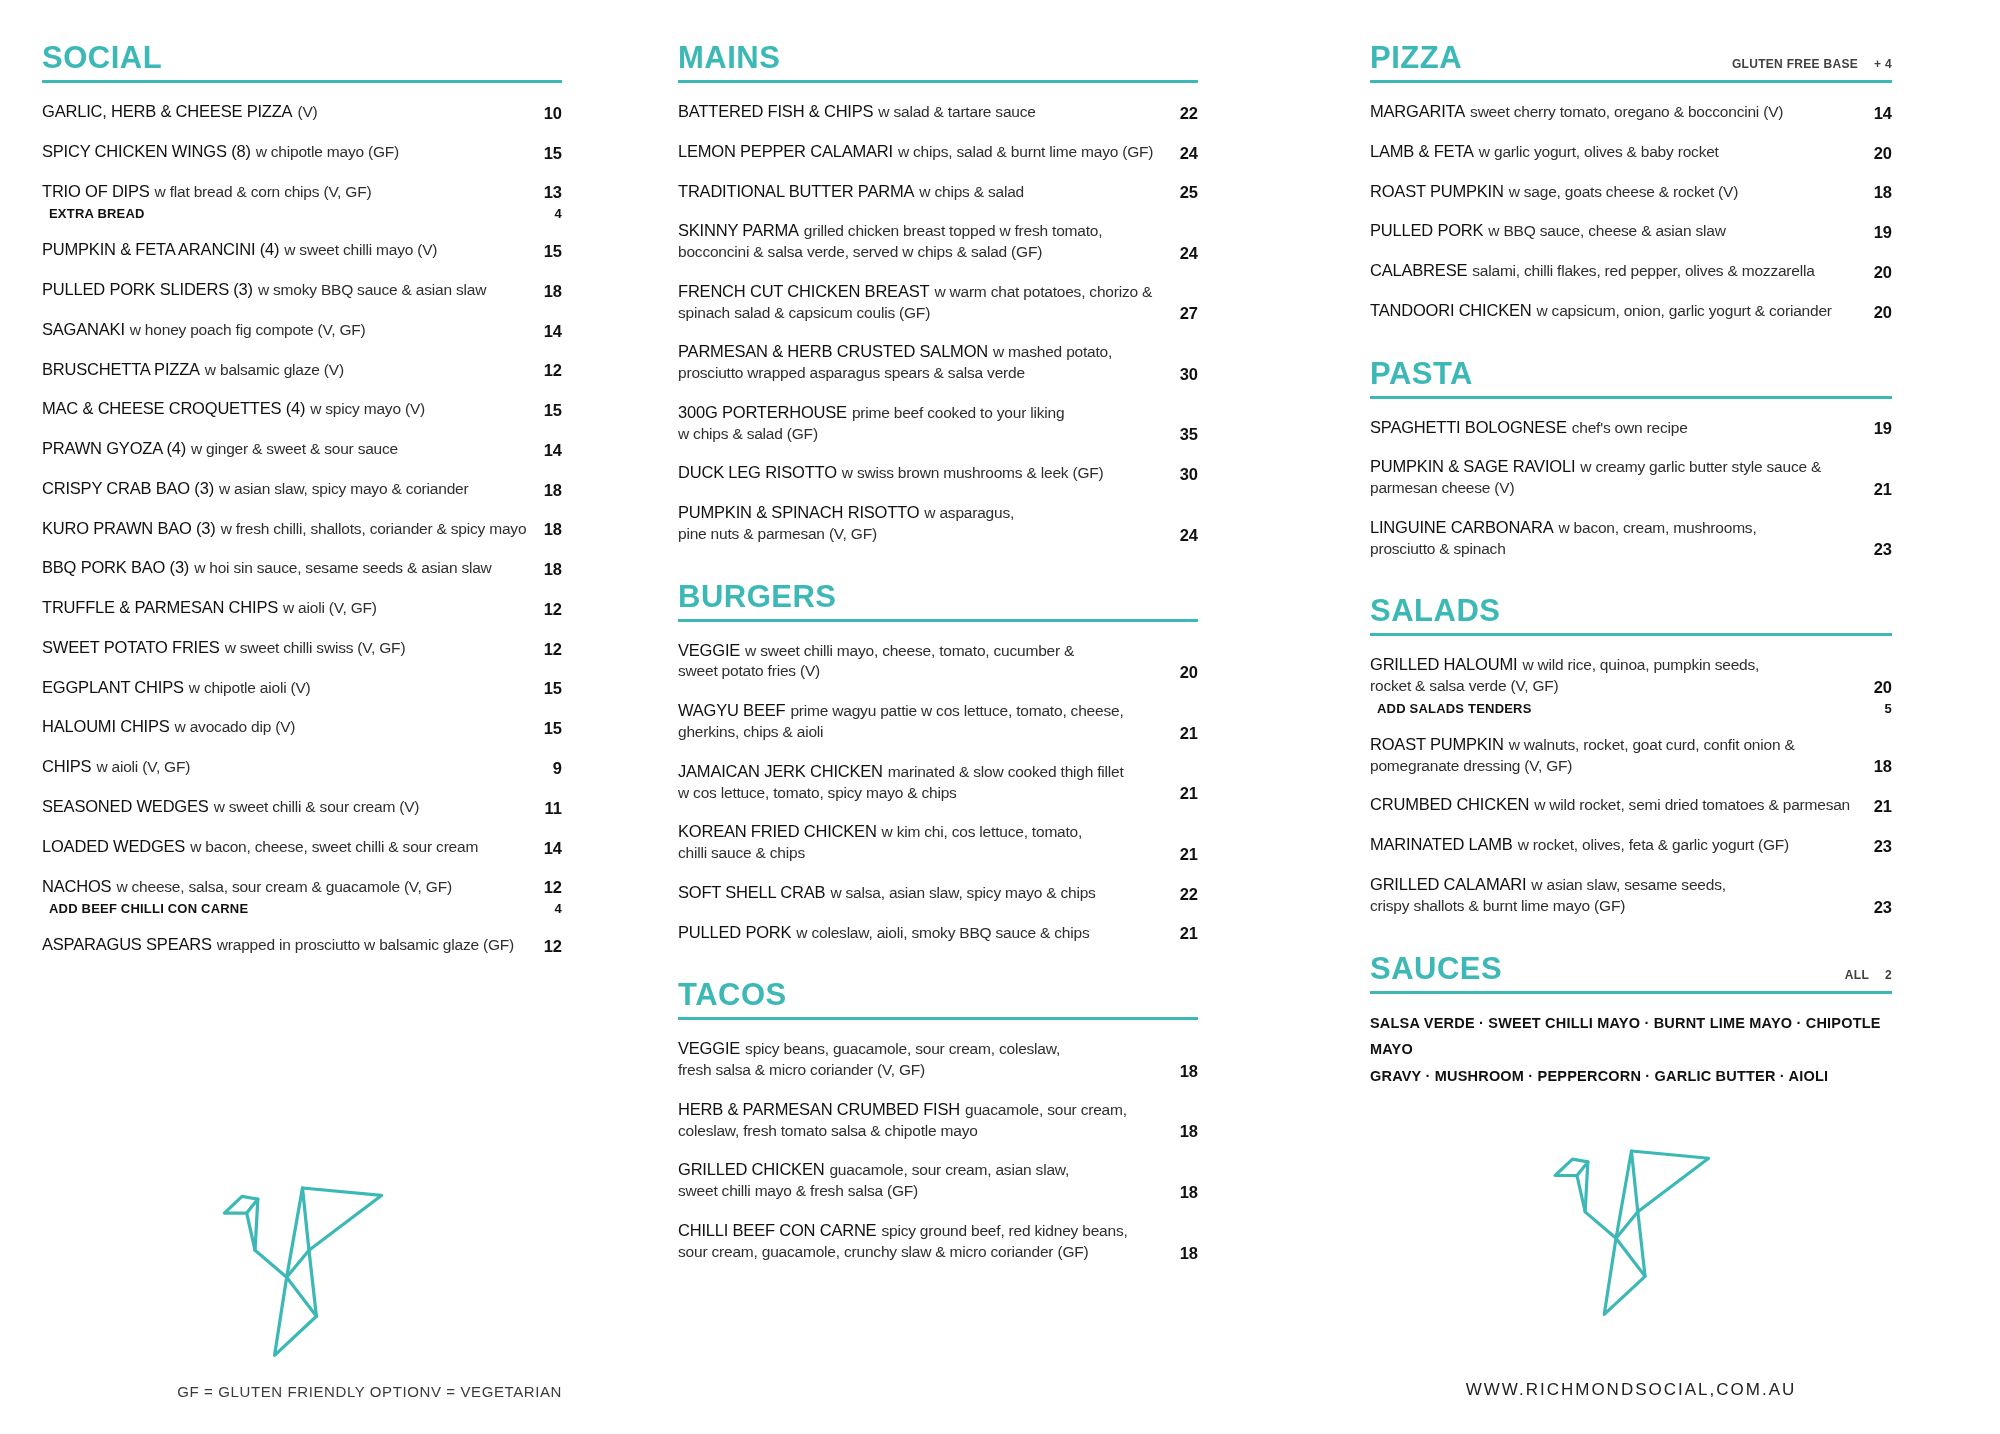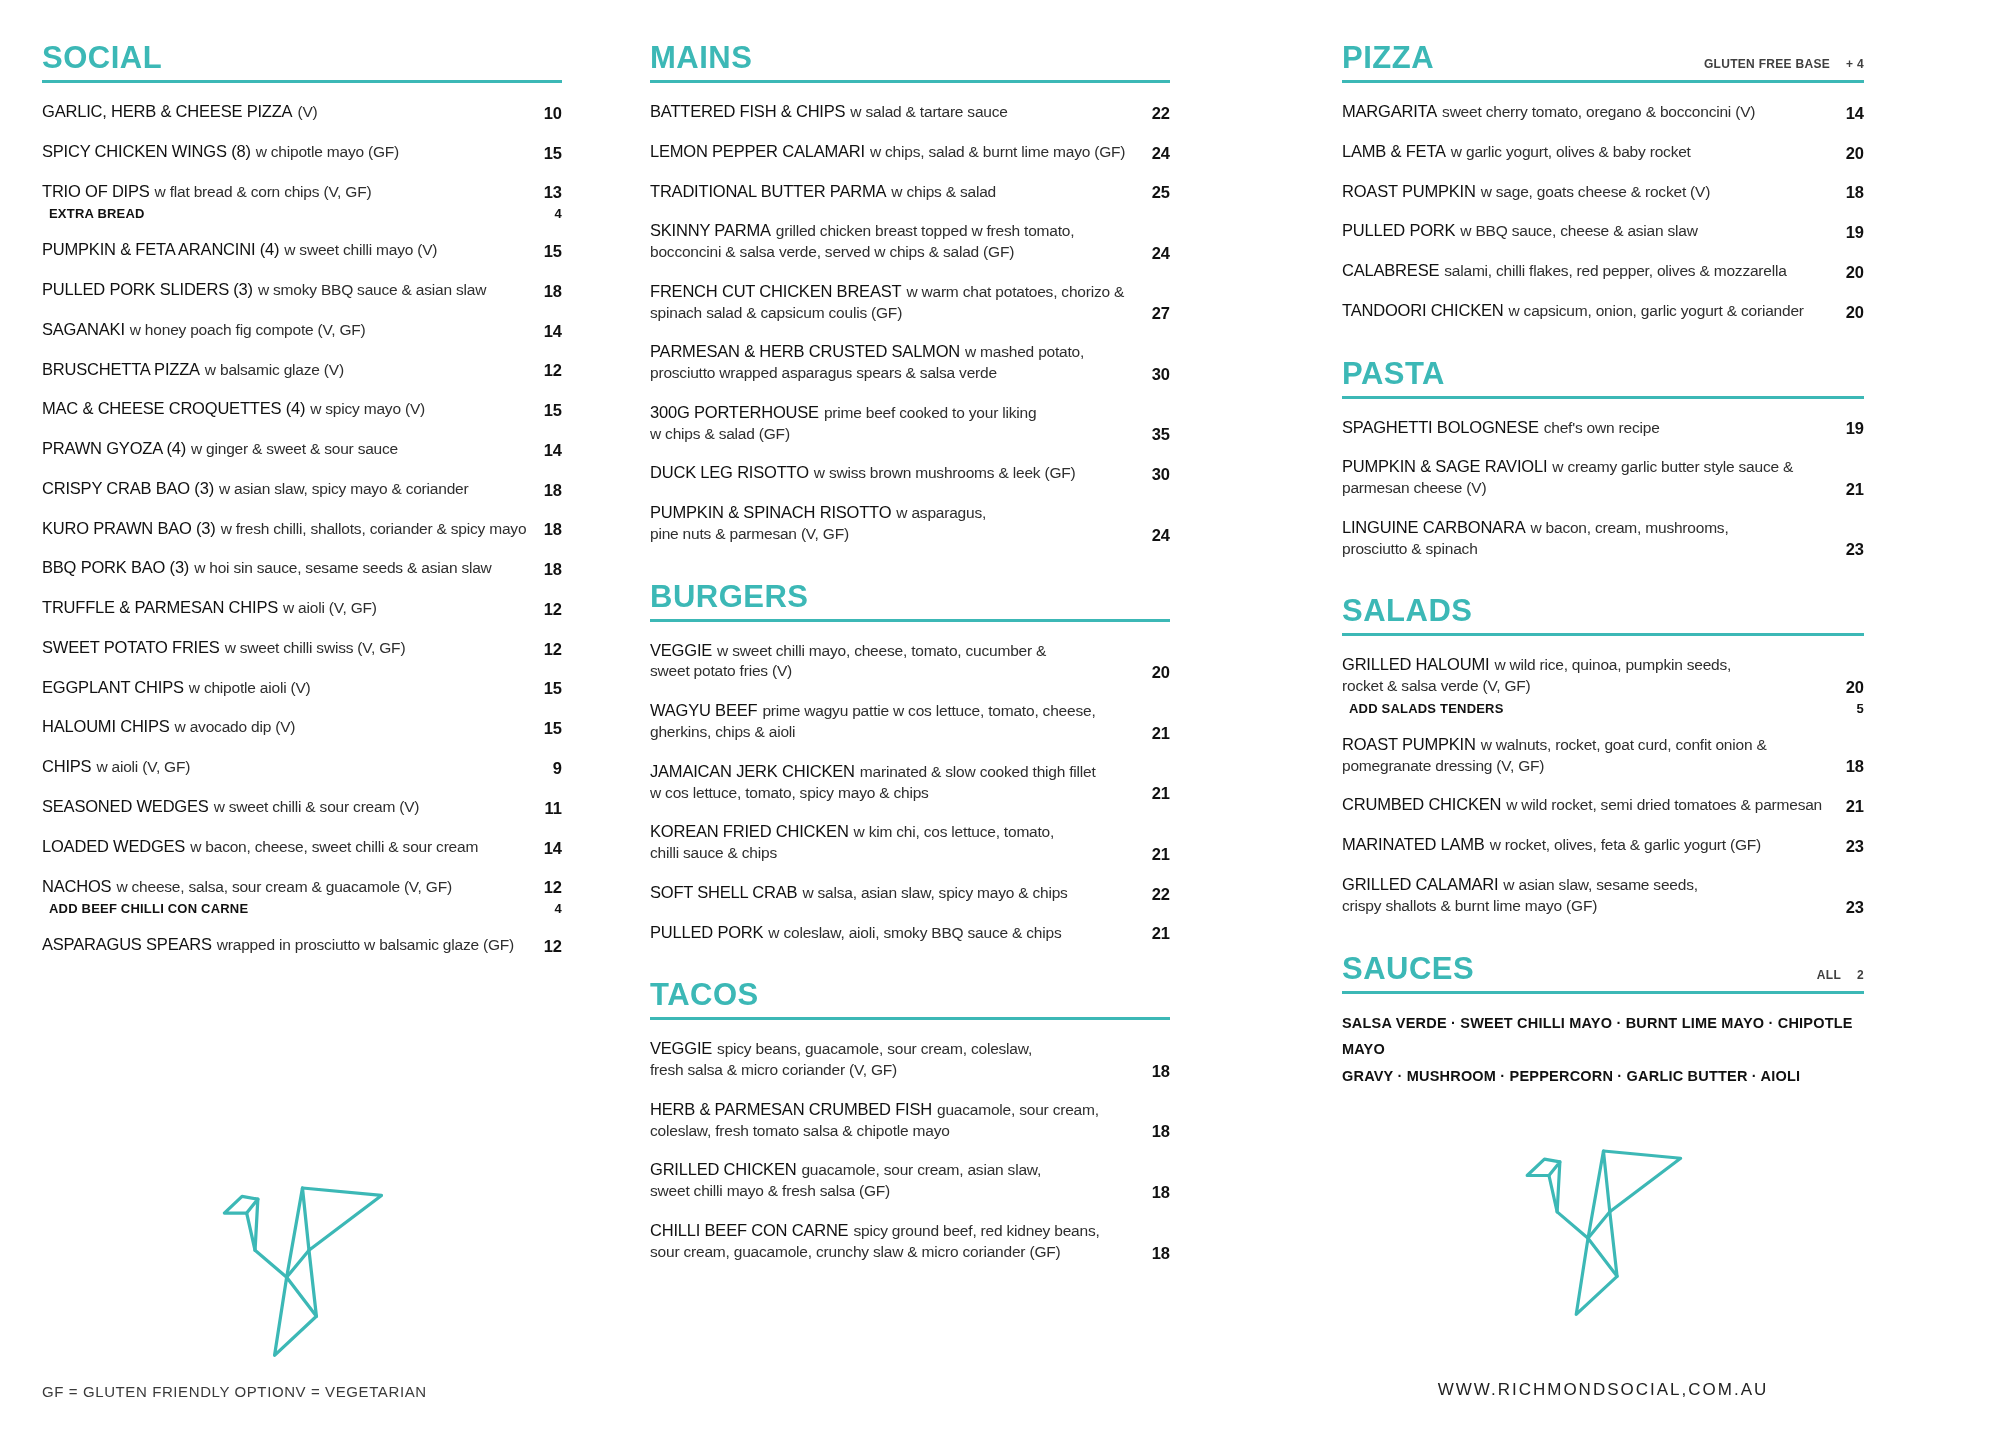--- a/index.html
+++ b/index.html
@@ -11,21 +11,21 @@
   }
   .page {
     width:2000px; height:1434px;
     padding:42px 42px 34px 42px;
     display:flex;
   }
   .col {
     display:flex; flex-direction:column;
     height:100%;
   }
-  .col-1 { width:520px; margin-right:88px;gap:48px; }
+  .col-1 { width:520px; margin-right:116px;gap:48px; }
   .col-2 { width:520px; margin-right:172px; }
   .col-3 { width:522px; }
 
   .section + .section { margin-top:36px; }
   .section-head {
     display:flex; justify-content:space-between; align-items:flex-end;
     border-bottom:3px solid var(--accent);
     padding-bottom:7px;
   }
   .section-title {
@@ -62,21 +62,21 @@
     margin-top:16px;
     font-weight:700; font-size:14.5px; letter-spacing:0.2px;
     line-height:1.85; color:#111; white-space:pre-line;
     font-stretch:condensed;
   }
 
   .col-footer { margin-top:auto; display:flex; flex-direction:column; align-items:center; }
   .bird { margin-bottom:18px; }
   .legend-row {
     width:100%;
-    display:flex; justify-content:flex-start;
+    display:flex; justify-content:flex-end;
     font-size:15px; color:#3a3a3a; letter-spacing:0.6px;
   }
   .website {
     width:100%; text-align:center;
     font-size:17px; color:#222; letter-spacing:2px;margin-top:38px;
   }
 </style>
 </head>
 <body>
 

